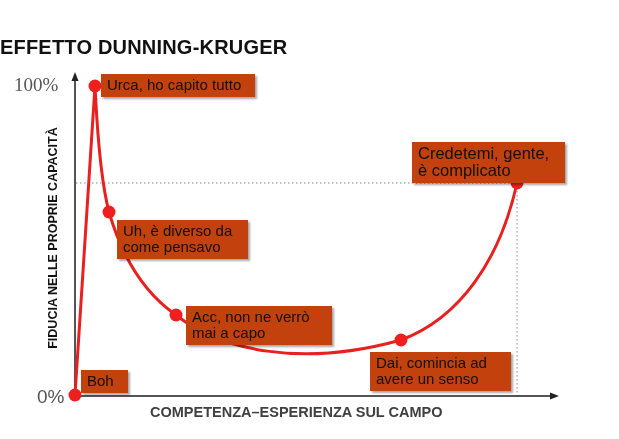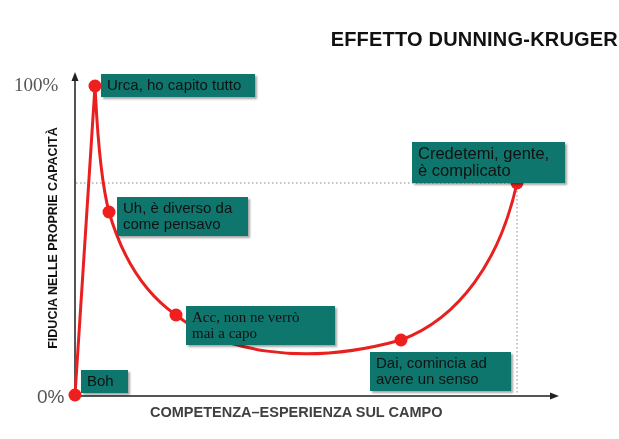--- a/index.html
+++ b/index.html
@@ -1,31 +1,31 @@
 <!DOCTYPE html>
 <html><head>
 <meta charset="utf-8">
 <style>
   html, body { margin: 0; padding: 0; background: #ffffff; }
   body { width: 619px; height: 439px; position: relative; overflow: hidden;
          font-family: "Liberation Sans", "DejaVu Sans", sans-serif; }
-  .title { position: absolute; left: 0; width: 618px; top: 28px; text-align: right;
+  .title { position: absolute; left: 0; width: 618px; top: 36px; text-align: left;
            font-weight: bold; font-size: 20px; color: #111; letter-spacing: 0.2px; }
   .ylabel { position: absolute; left: 53px; top: 238px; transform: translate(-50%, -50%) rotate(-90deg);
             font-weight: bold; font-size: 12.5px; color: #111; white-space: nowrap; }
   .xlabel { position: absolute; left: 150px; top: 404px; font-weight: bold; font-size: 14.5px; color: #404040; white-space: nowrap; }
   .tick { position: absolute; font-size: 19px; color: #555; }
   .tick-100 { left: 14px; top: 74px; font-family: Liberation Serif, serif; }
   .tick-0 { left: 37px; top: 386px; }
   svg.plot { position: absolute; left: 0; top: 0; }
-  .callout { position: absolute; background: #0f766e; font-size: 15px; line-height: 16px; color: #111;
+  .callout { position: absolute; background: #c2410c; font-size: 15px; line-height: 16px; color: #111;
              padding: 3px 8px 4px 6px; box-shadow: 2px 2px 2px rgba(0,0,0,0.35); white-space: pre-line; }
   .c-urca { left: 101px; top: 74px; padding-right: 14px; }
-  .c-uh { left: 117px; top: 197px; padding-right: 16px; }
-  .c-acc { left: 186px; top: 306px; padding-right: 36px; font-family: Liberation Serif, serif; }
+  .c-uh { left: 117px; top: 220px; padding-right: 16px; }
+  .c-acc { left: 186px; top: 306px; padding-right: 22px; }
   .c-dai { left: 370px; top: 352px; padding-right: 24px; }
   .c-cred { left: 412px; top: 142px; padding-right: 16px; font-size: 16.5px; line-height: 17px; }
   .c-boh { left: 81px; top: 370px; padding-right: 14px; text-align: center; }
 </style>
 </head>
 <body>
 
 <div class="title">EFFETTO DUNNING-KRUGER</div>
 
 <svg class="plot" width="619" height="439">

